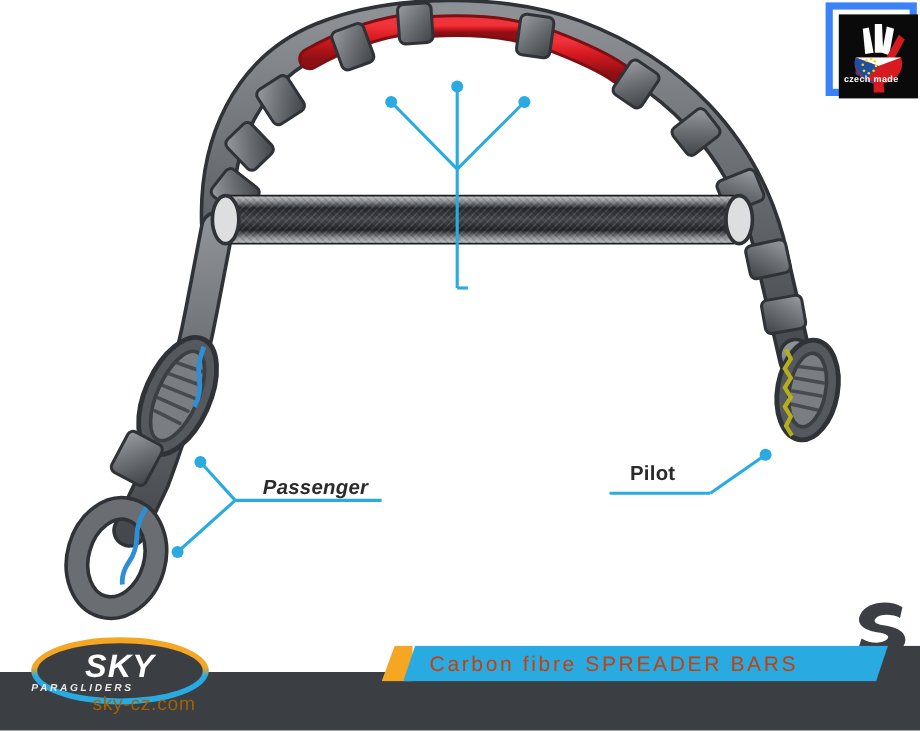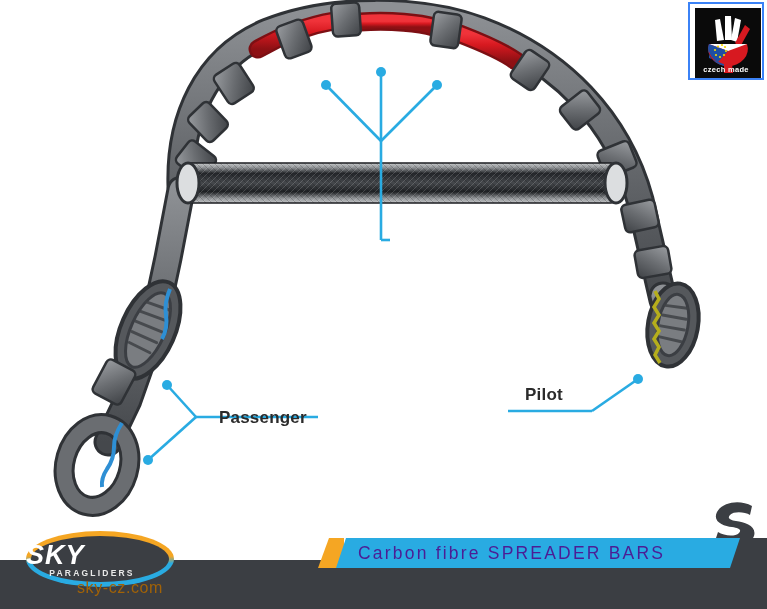--- a/index.html
+++ b/index.html
@@ -2,60 +2,60 @@
 <html><head>
 <meta charset="utf-8">
 <style>
   html,body{margin:0;padding:0;background:#fff;}
   body{width:767px;height:609px;overflow:hidden;
        font-family:"Liberation Sans","DejaVu Sans",sans-serif;}
   #stage{position:relative;width:767px;height:609px;background:#ffffff;overflow:hidden;}
 
   
   #czech-badge{position:absolute;left:688px;top:2px;width:76px;height:78px;
-               background:#ffffff;border:2px solid #3b82f6;box-sizing:border-box;}
+               background:#ffffff;border:6px solid #3b82f6;box-sizing:border-box;}
   #czech-inner{position:absolute;left:5px;top:4px;width:66px;height:70px;background:#0a0a0a;}
   #czech-caption{position:absolute;left:0;right:0;bottom:4px;text-align:center;
                  color:#fff;font-size:7.5px;letter-spacing:.3px;font-weight:bold;}
 
   
   .svg-layer{position:absolute;left:0;top:0;width:767px;height:609px;}
   #note-text{position:absolute;left:393px;top:221px;width:190px;
              font-size:9.6px;line-height:14.5px;color:#3b3b3b;}
   .big-label{position:absolute;font-size:17px;font-weight:bold;color:#2b2b2b;
              letter-spacing:.2px;}
-  #label-passenger{left:219px;top:408px;}
+  #label-passenger{left:219px;top:397px;font-style:italic;}
   #label-pilot{left:525px;top:385px;}
 
   
   #footer-dark{position:absolute;left:0;top:560px;width:767px;height:49px;background:#3b3e43;}
   #footer-line{position:absolute;left:0;top:557px;width:767px;height:3px;background:#ffffff;}
   #site-url{position:absolute;left:77px;top:588px;transform:translateY(-50%);
             color:#a16207;font-size:16px;letter-spacing:.6px;}
 
   #banner-wrap{position:absolute;left:318px;top:538px;width:449px;height:30px;}
   #banner-orange{position:absolute;left:0;top:0;width:26px;height:30px;background:#f5a623;
                  clip-path:polygon(11px 0,26px 0,26px 30px,0 30px);}
   #banner-blue{position:absolute;left:18px;top:0;width:404px;height:30px;background:#29abe2;
                clip-path:polygon(10px 0,404px 0,394px 30px,0 30px);}
   #banner-text{position:absolute;left:40px;top:0;height:18px;line-height:30px;
-               color:#4c1d95;font-size:17.5px;letter-spacing:2.2px;white-space:nowrap;}
+               color:#c2410c;font-size:17.5px;letter-spacing:2.2px;white-space:nowrap;}
   #banner-darkcap{position:absolute;left:408px;top:0;width:41px;height:30px;background:#3b3e43;
                   clip-path:polygon(10px 0,41px 0,41px 30px,0 30px);}
 
   
   #sky-logo{position:absolute;left:26px;top:531px;width:148px;height:56px;}
   #sky-ring{position:absolute;inset:0;border-radius:50%;
             background:linear-gradient(to bottom,#f5a623 0%,#f5a623 45%,#29abe2 58%,#29abe2 100%);}
   #sky-core{position:absolute;left:5px;top:5px;right:5px;bottom:5px;border-radius:50%;
             background:#3b3e43;}
-  #sky-word{position:absolute;left:0;right:0;top:9px;color:#fff;
+  #sky-word{position:absolute;left:0;right:0;top:9px;text-align:center;color:#fff;
             font-size:27px;font-weight:bold;font-style:italic;letter-spacing:1px;}
-  #sky-sub{position:absolute;left:0;right:16px;top:37px;text-align:center;color:#e8e8e8;
-           font-size:8.5px;font-weight:bold;letter-spacing:2.2px;}
+  #sky-sub{position:absolute;left:0;right:16px;top:37px;text-align:left;color:#e8e8e8;
+           font-size:8.5px;font-style:italic;font-weight:bold;letter-spacing:2.2px;}
 </style>
 </head>
 <body>
 
 <div id="stage">
 
   <svg class="svg-layer" viewBox="0 0 767 609" xmlns="http://www.w3.org/2000/svg">
     <defs>
       <linearGradient id="gGrey" x1="0" y1="0" x2="0" y2="1">
         <stop offset="0%" stop-color="#8d9094"></stop>

